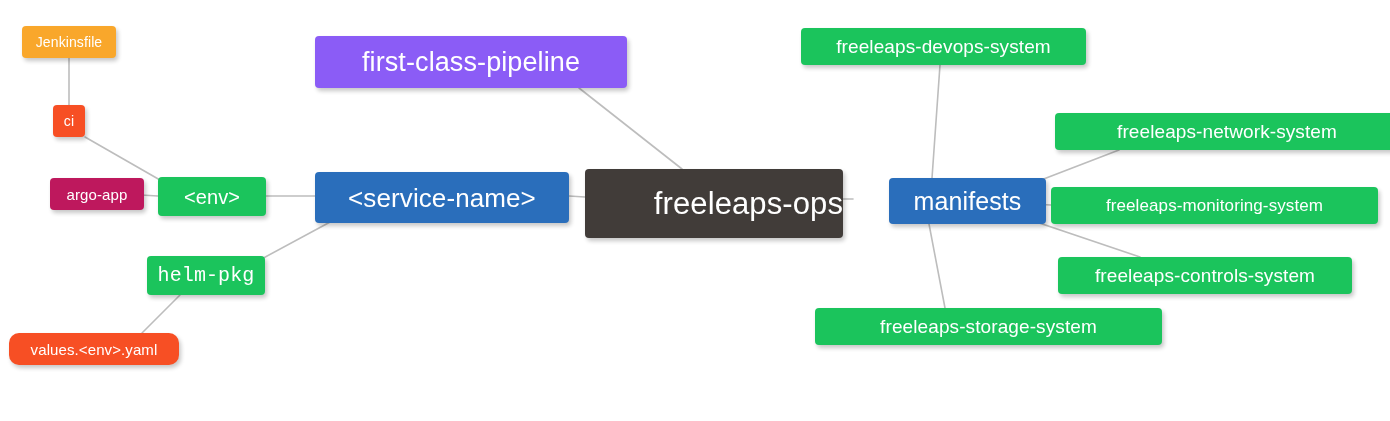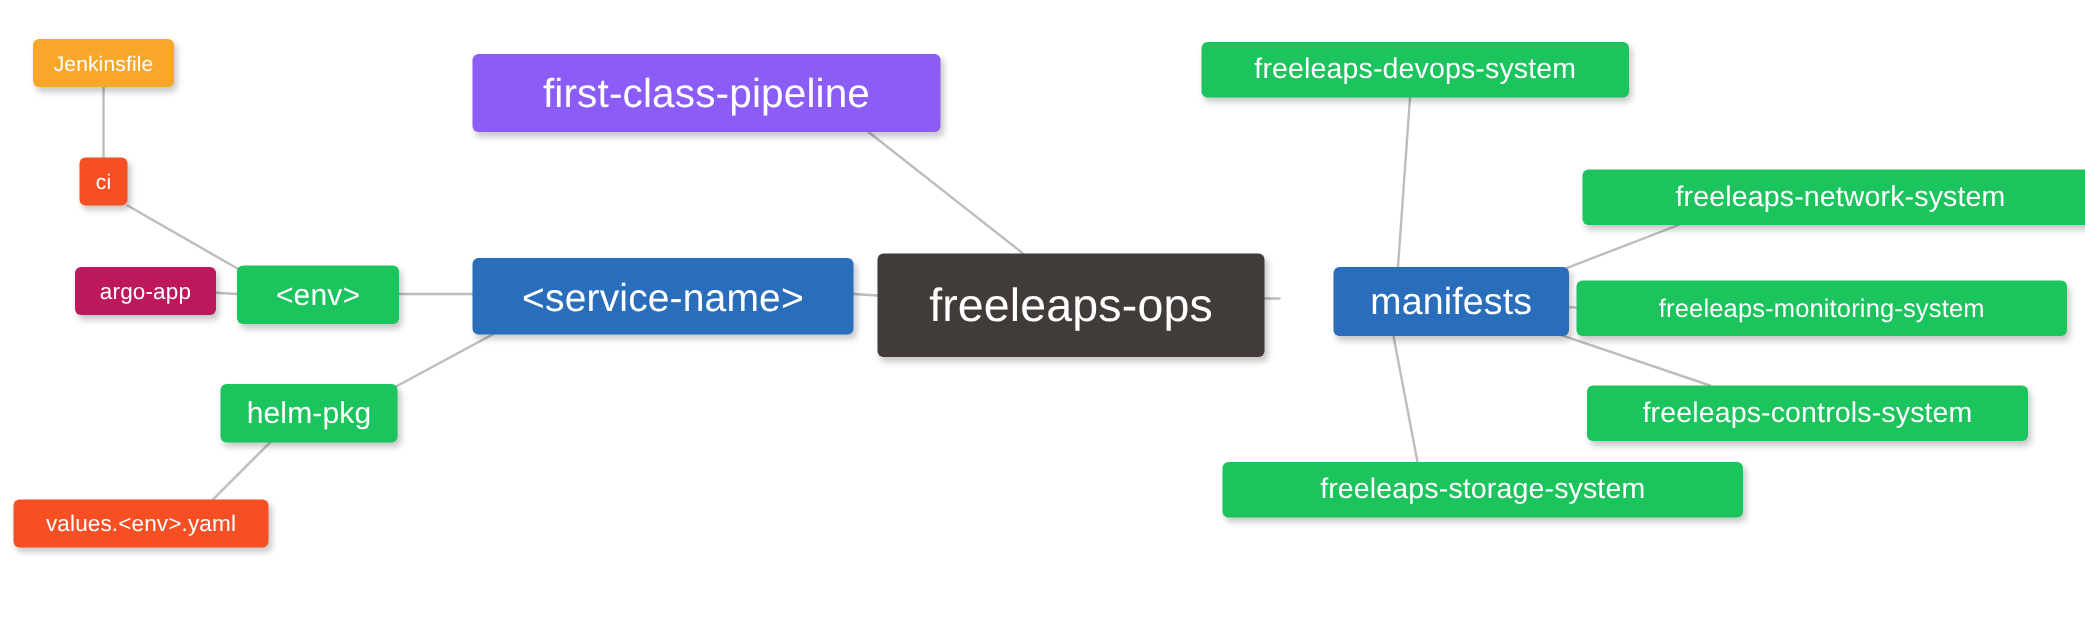--- a/index.html
+++ b/index.html
@@ -72,33 +72,33 @@
       </div>
       <div class="node" style="left: 53px; top: 105px; width: 32px; height: 32px; background: rgb(247, 79, 36); font-size: 14px;">
         <span class="node-label">ci</span>
       </div>
       <div class="node" style="left: 30px; top: 178px; width: 94px; height: 32px; background: #be185d; font-size: 15px; margin-left: 20px;">
         <span class="node-label">argo-app</span>
       </div>
       <div class="node" style="left: 158px; top: 177px; width: 108px; height: 39px; background: rgb(27, 196, 92); font-size: 20px;">
         <span class="node-label">&lt;env&gt;</span>
       </div>
-      <div class="node" style="left: 147px; top: 256px; width: 118px; height: 39px; background: rgb(27, 196, 92); font-size: 20px;">
+      <div class="node" style="left: 147px; top: 256px; width: 118px; height: 39px; background: rgb(27, 196, 92); font-size: 20px; font-family: Liberation Mono, monospace;">
         <span class="node-label">helm-pkg</span>
       </div>
-      <div class="node" style="left: 9px; top: 333px; width: 170px; height: 32px; background: rgb(247, 79, 36); font-size: 15px;">
+      <div class="node" style="left: 9px; top: 333px; width: 170px; height: 32px; background: rgb(247, 79, 36); font-size: 15px; border-radius: 10px;">
         <span class="node-label">values.&lt;env&gt;.yaml</span>
       </div>
       <div class="node" style="left: 315px; top: 36px; width: 312px; height: 52px; background: #8b5cf6; font-size: 27px;">
         <span class="node-label">first-class-pipeline</span>
       </div>
       <div class="node" style="left: 315px; top: 172px; width: 254px; height: 51px; background: rgb(42, 110, 187); font-size: 26px;">
         <span class="node-label">&lt;service-name&gt;</span>
       </div>
-      <div class="node" style="left: 585px; top: 169px; width: 258px; height: 69px; background: rgb(65, 60, 57); font-size: 31px;">
+      <div class="node" style="left: 585px; top: 169px; width: 258px; height: 69px; background: rgb(65, 60, 57); font-size: 31px; justify-content: flex-end;">
         <span class="node-label">freeleaps-ops</span>
       </div>
       <div class="node" style="left: 853px; top: 178px; width: 157px; height: 46px; background: rgb(42, 110, 187); font-size: 25px; margin-left: 36px;">
         <span class="node-label">manifests</span>
       </div>
       <div class="node" style="left: 801px; top: 28px; width: 285px; height: 37px; background: rgb(27, 196, 92); font-size: 19px;">
         <span class="node-label">freeleaps-devops-system</span>
       </div>
       <div class="node" style="left: 1055px; top: 113px; width: 344px; height: 37px; background: rgb(27, 196, 92); font-size: 19px;">
         <span class="node-label">freeleaps-network-system</span>

